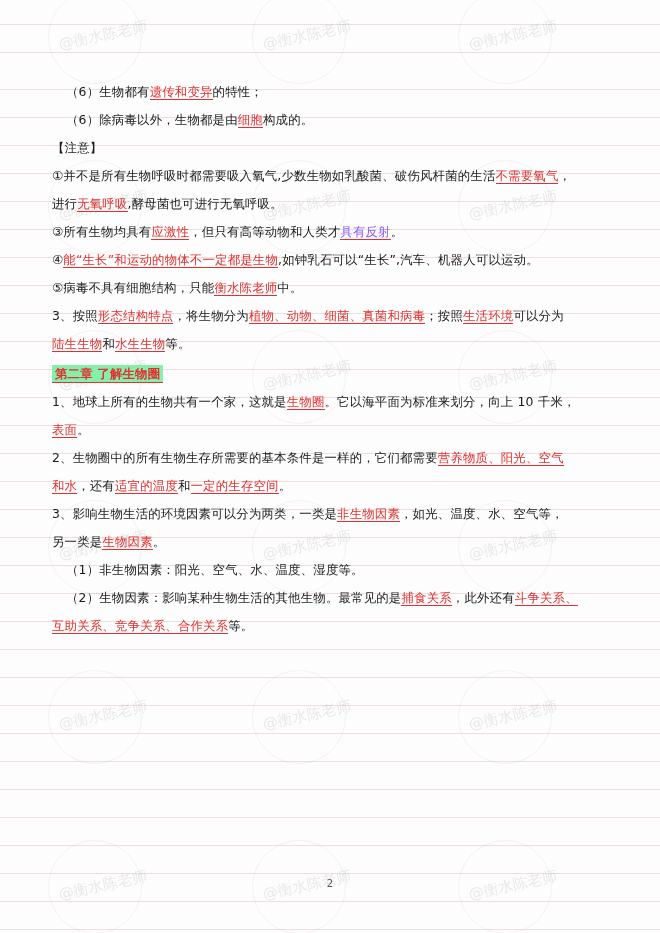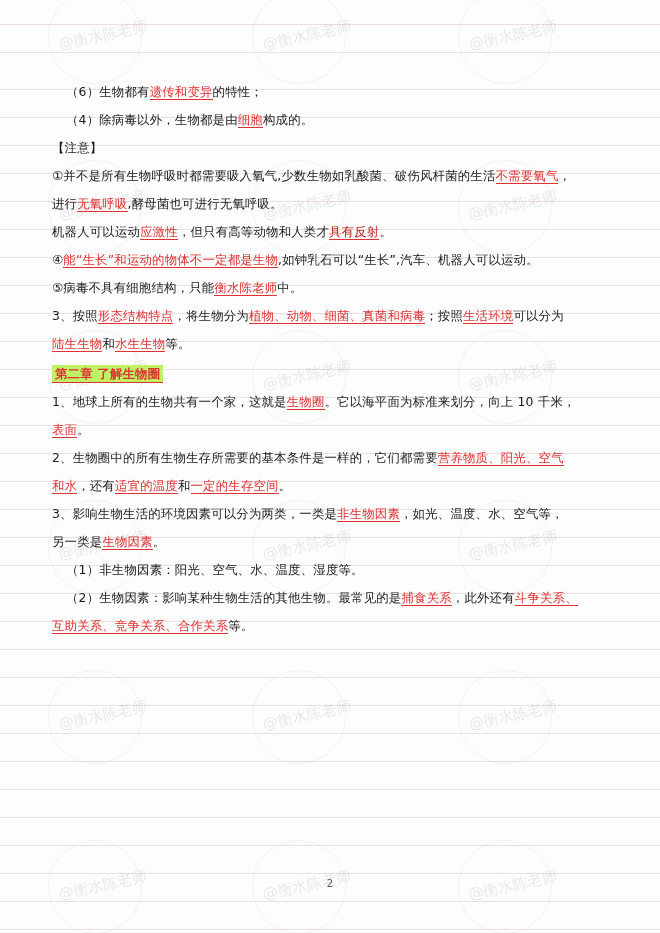--- a/index.html
+++ b/index.html
@@ -47,25 +47,25 @@
     margin: 0 0 0 0;
     text-align: justify;
     letter-spacing: 0.2px;
   }
   .indent { text-indent: 0; padding-left: 14px; }
   .u-red {
     color: #e03030;
     border-bottom: 1px solid #e03030;
   }
   .u-black {
-    color: #b91c1c;
+    color: #8b5cf6;
     border-bottom: 1px solid #e03030;
   }
   .hl {
-    background: #bef264;
+    background: #86efac;
     color: #e03030;
     border-bottom: 1px solid #e03030;
     font-weight: bold;
     padding: 1px 3px;
   }
   .chapter-line { margin-top: 2px; }
   .pagenum {
     position: absolute;
     bottom: 44px;
     left: 0; right: 0;
@@ -133,25 +133,25 @@
       <div class="wm" style="left: 468px; top: 706px;">@衡水陈老师</div>
       <div class="wm-ring" style="left: 48px; top: 840px;"></div>
       <div class="wm" style="left: 58px; top: 876px;">@衡水陈老师</div>
       <div class="wm-ring" style="left: 252px; top: 840px;"></div>
       <div class="wm" style="left: 262px; top: 876px;">@衡水陈老师</div>
       <div class="wm-ring" style="left: 458px; top: 840px;"></div>
       <div class="wm" style="left: 468px; top: 876px;">@衡水陈老师</div>
     </div>
   <div class="content">
       <div class="para indent"><span>（6）生物都有</span><span class="u-red">遗传和变异</span><span>的特性；</span></div>
-      <div class="para indent"><span>（4）除病毒以外，生物都是由</span><span class="u-red">细胞</span><span>构成的。</span></div>
+      <div class="para indent"><span>（6）除病毒以外，生物都是由</span><span class="u-red">细胞</span><span>构成的。</span></div>
       <div class="para"><span>【注意】</span></div>
       <div class="para"><span>①并不是所有生物呼吸时都需要吸入氧气,少数生物如乳酸菌、破伤风杆菌的生活</span><span class="u-red">不需要氧气</span><span>，</span></div>
       <div class="para"><span>进行</span><span class="u-red">无氧呼吸</span><span>,酵母菌也可进行无氧呼吸。</span></div>
-      <div class="para"><span>机器人可以运动</span><span class="u-red">应激性</span><span>，但只有高等动物和人类才</span><span class="u-black">具有反射</span><span>。</span></div>
+      <div class="para"><span>③所有生物均具有</span><span class="u-red">应激性</span><span>，但只有高等动物和人类才</span><span class="u-black">具有反射</span><span>。</span></div>
       <div class="para"><span>④</span><span class="u-red">能“生长”和运动的物体不一定都是生物</span><span>,如钟乳石可以“生长”,汽车、机器人可以运动。</span></div>
       <div class="para"><span>⑤病毒不具有细胞结构，只能</span><span class="u-red">衡水陈老师</span><span>中。</span></div>
       <div class="para"><span>3、按照</span><span class="u-red">形态结构特点</span><span>，将生物分为</span><span class="u-red">植物、动物、细菌、真菌和病毒</span><span>；按照</span><span class="u-red">生活环境</span><span>可以分为</span></div>
       <div class="para"><span class="u-red">陆生生物</span><span>和</span><span class="u-red">水生生物</span><span>等。</span></div>
       <div class="para chapter-line"><span class="hl">第二章 了解生物圈</span></div>
       <div class="para"><span>1、地球上所有的生物共有一个家，这就是</span><span class="u-red">生物圈</span><span>。它以海平面为标准来划分，向上 10 千米，</span></div>
       <div class="para"><span class="u-red">表面</span><span>。</span></div>
       <div class="para"><span>2、生物圈中的所有生物生存所需要的基本条件是一样的，它们都需要</span><span class="u-red">营养物质、阳光、空气</span></div>
       <div class="para"><span class="u-red">和水</span><span>，还有</span><span class="u-red">适宜的温度</span><span>和</span><span class="u-red">一定的生存空间</span><span>。</span></div>
       <div class="para"><span>3、影响生物生活的环境因素可以分为两类，一类是</span><span class="u-red">非生物因素</span><span>，如光、温度、水、空气等，</span></div>

